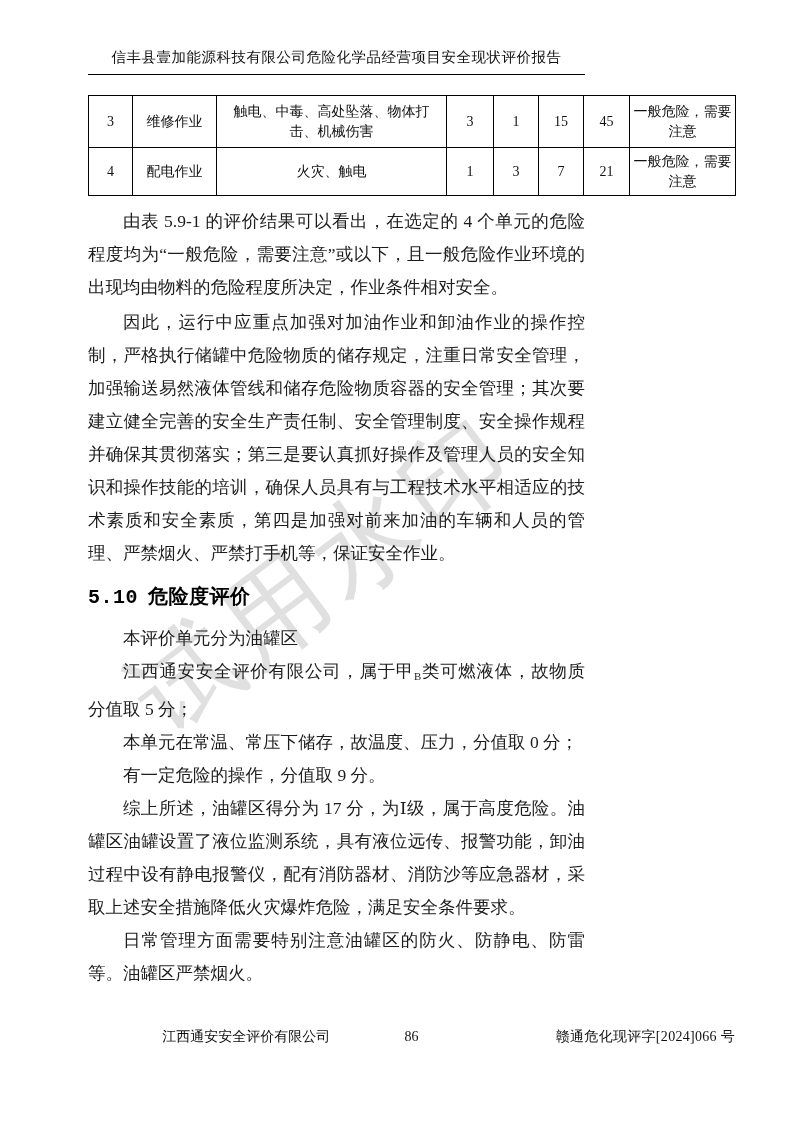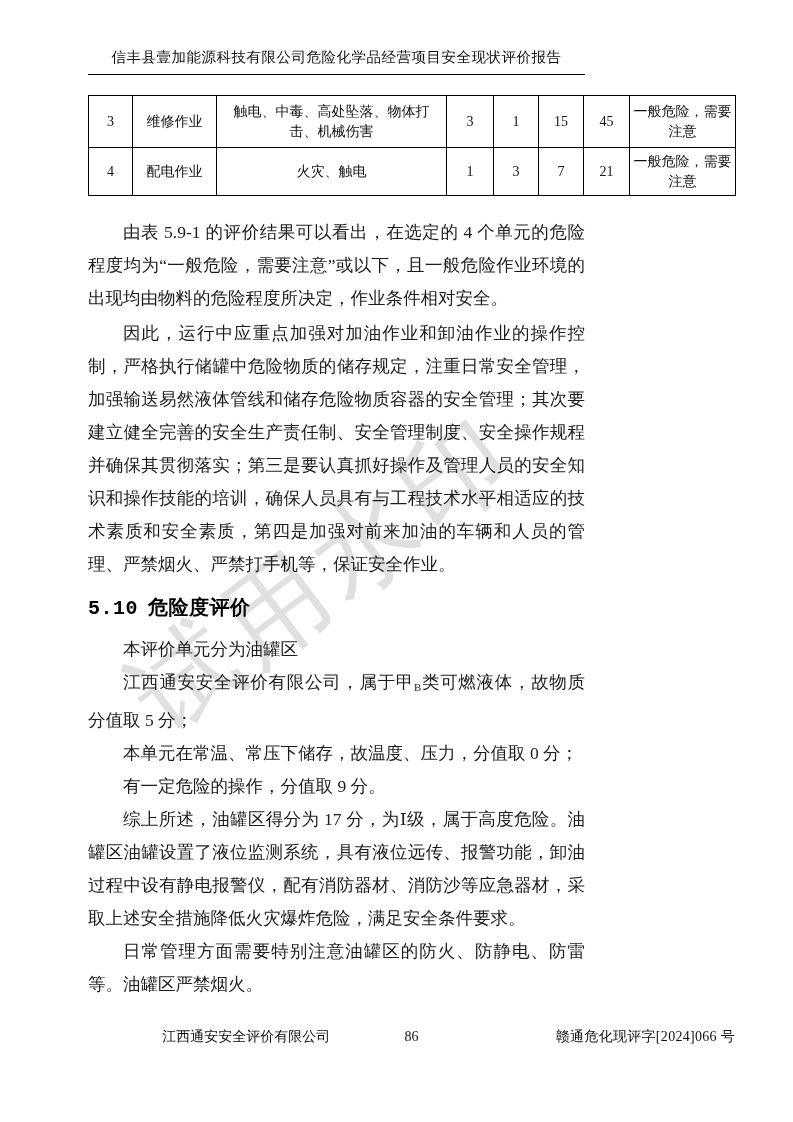--- a/index.html
+++ b/index.html
@@ -144,21 +144,21 @@
         <td>火灾、触电</td>
         <td>1</td>
         <td>3</td>
         <td>7</td>
         <td>21</td>
         <td>一般危险，需要注意</td>
       </tr>
     </tbody>
   </table>
 
-  <div class="body-text" style="margin-top:20px;">
+  <div class="body-text" style="margin-top:9px;">
     <p class="para">由表 5.9-1 的评价结果可以看出，在选定的 4 个单元的危险程度均为“一般危险，需要注意”或以下，且一般危险作业环境的出现均由物料的危险程度所决定，作业条件相对安全。</p>
     <p class="para para-gap">因此，运行中应重点加强对加油作业和卸油作业的操作控制，严格执行储罐中危险物质的储存规定，注重日常安全管理，加强输送易然液体管线和储存危险物质容器的安全管理；其次要建立健全完善的安全生产责任制、安全管理制度、安全操作规程并确保其贯彻落实；第三是要认真抓好操作及管理人员的安全知识和操作技能的培训，确保人员具有与工程技术水平相适应的技术素质和安全素质，第四是加强对前来加油的车辆和人员的管理、严禁烟火、严禁打手机等，保证安全作业。</p>
 
     <h2 class="section-heading">
       <span class="sec-num">5.10</span><span>危险度评价</span>
     </h2>
 
     <p class="para">本评价单元分为油罐区</p>
     <p class="para"><span>江西通安安全评价有限公司，属于甲</span><sub>B</sub><span>类可燃液体，故物质分值取 5 分；</span></p>
     <p class="para">本单元在常温、常压下储存，故温度、压力，分值取 0 分；</p>

